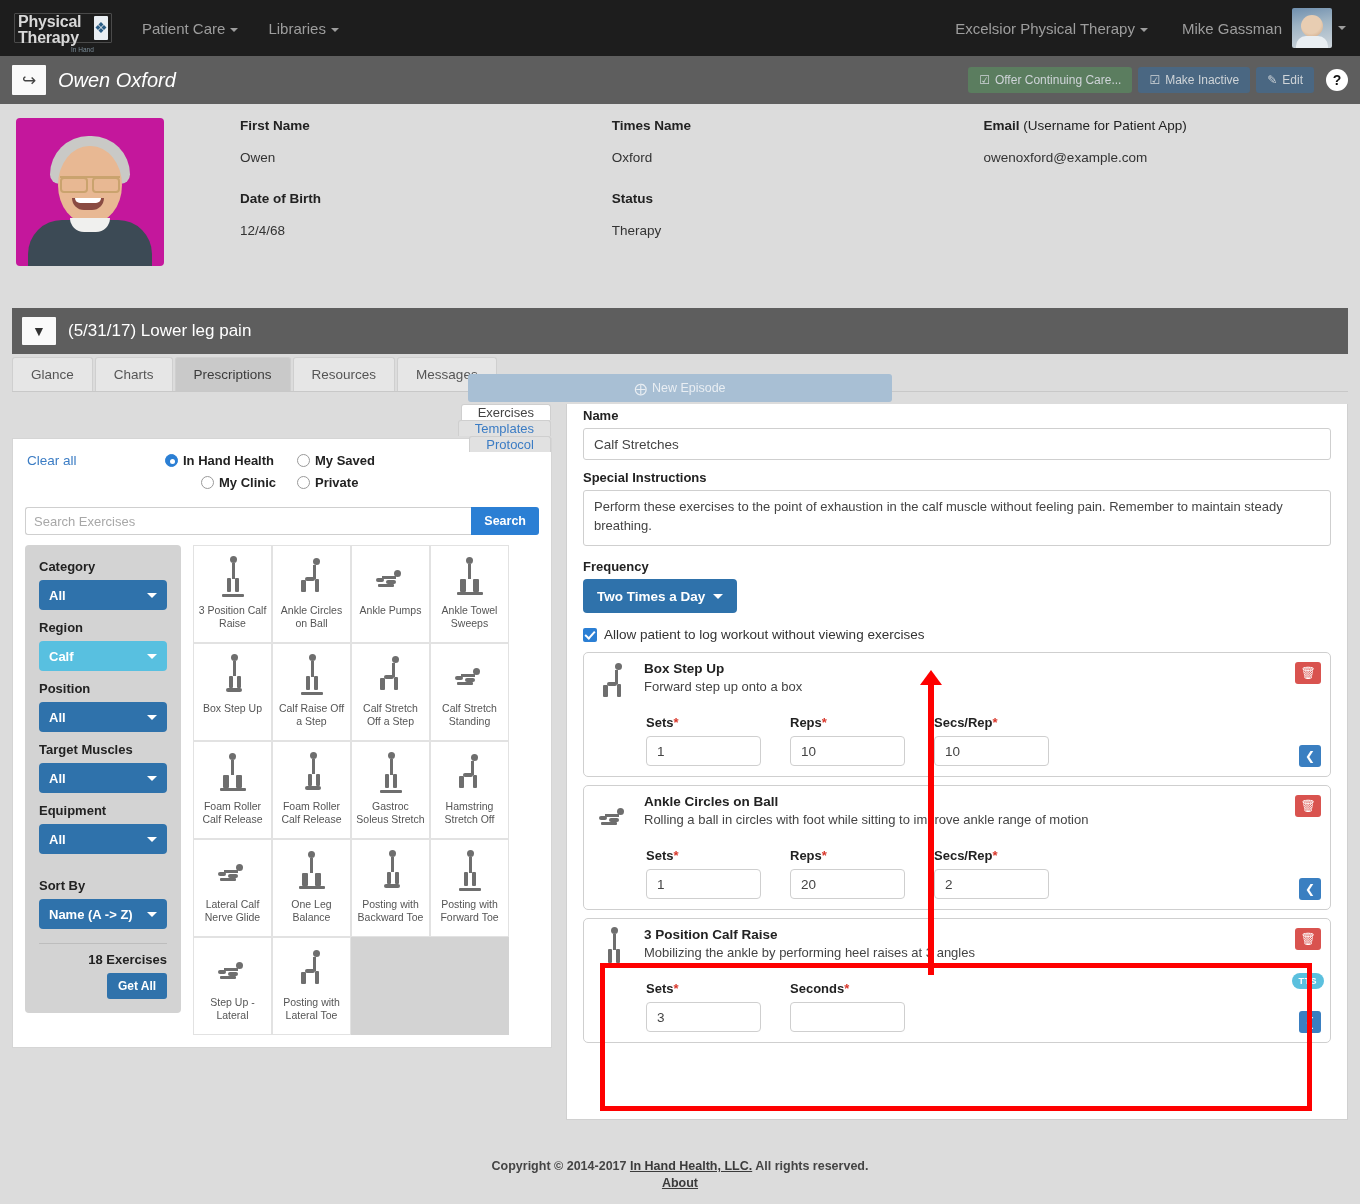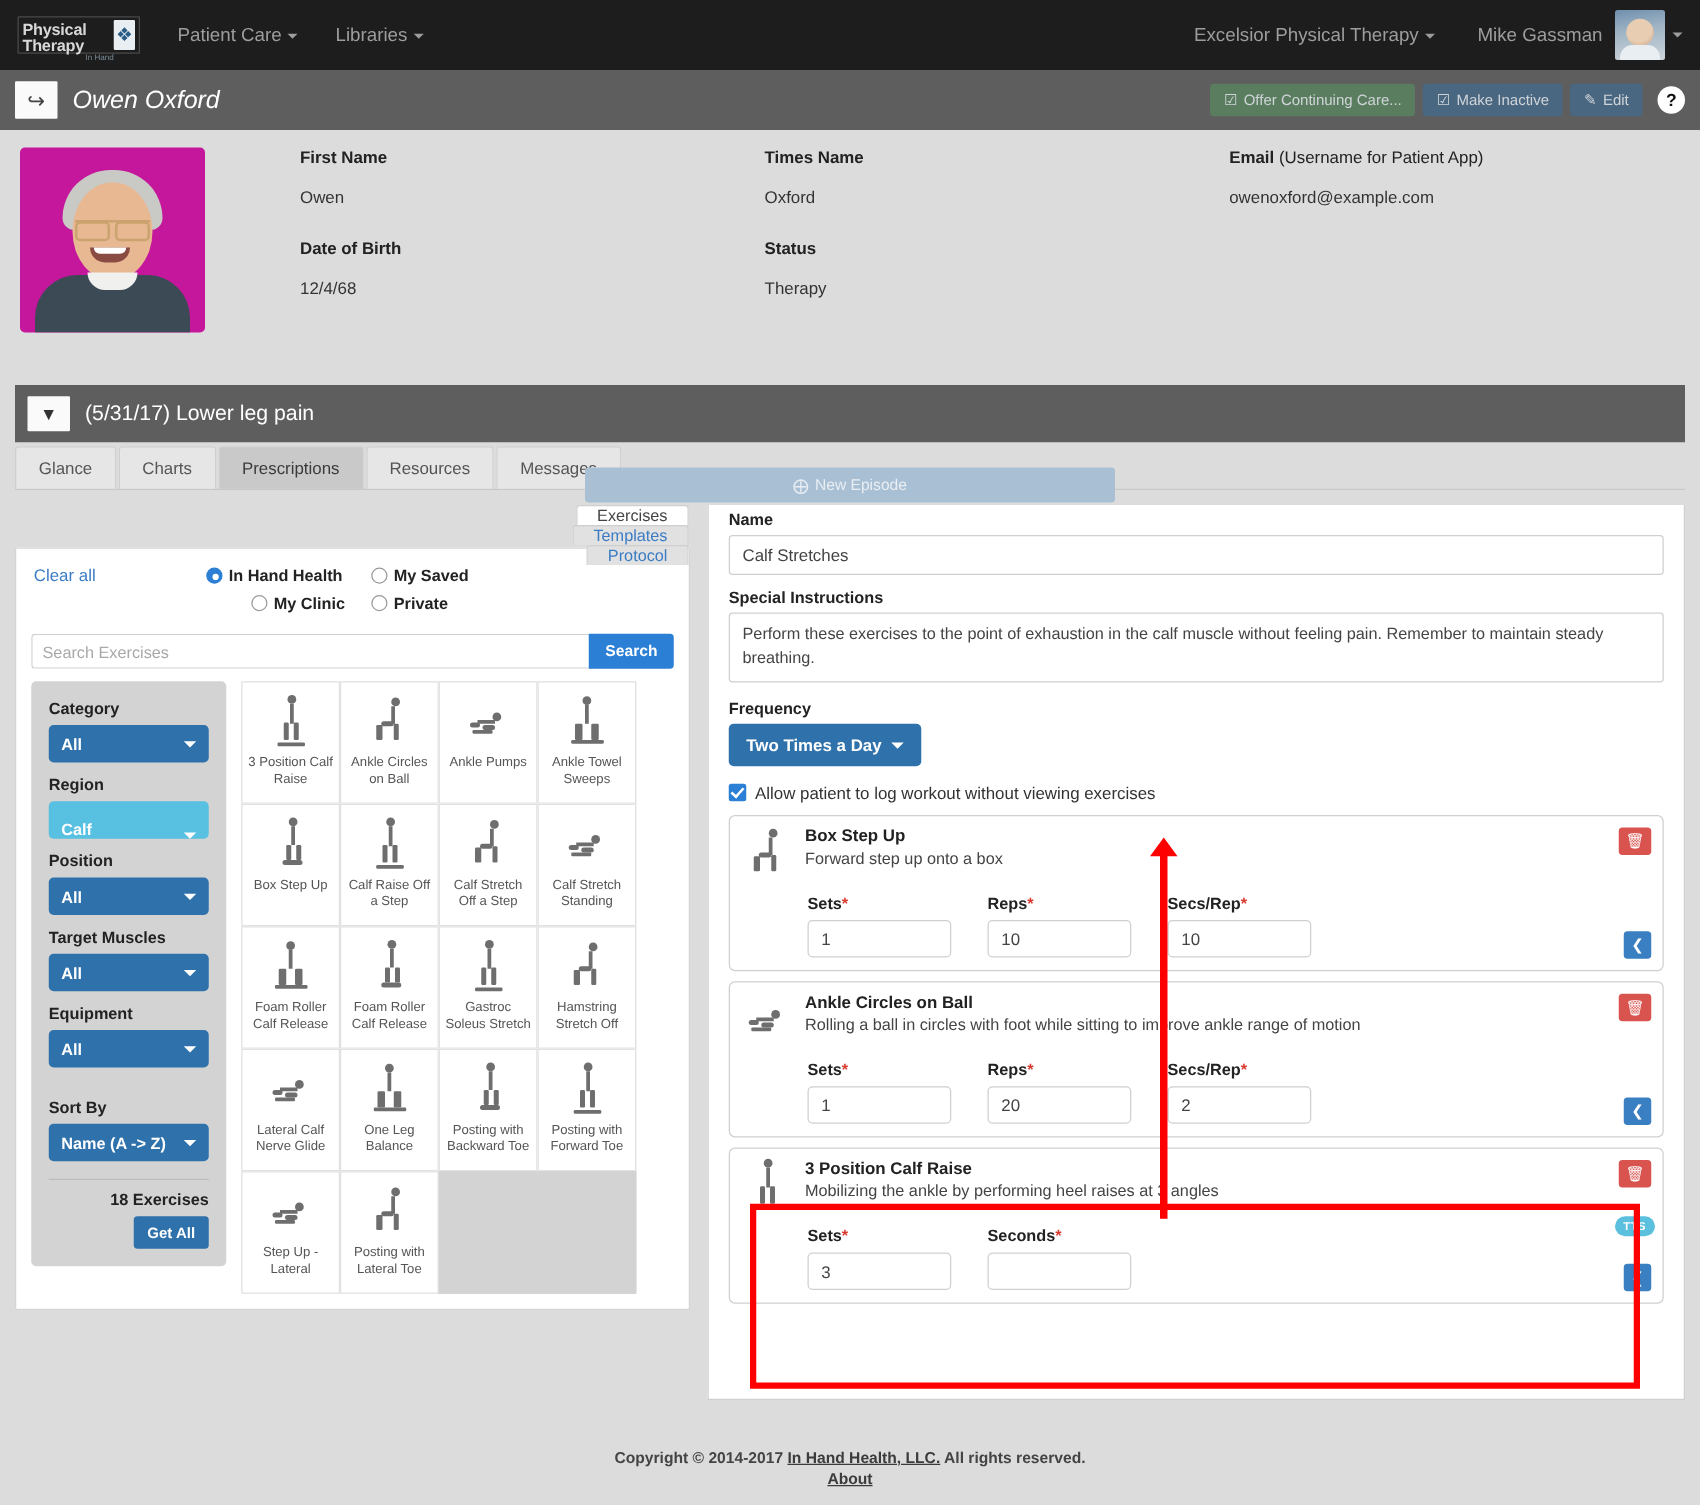--- a/index.html
+++ b/index.html
@@ -18,21 +18,21 @@
   .topnav{
     height:56px; background:#1d1d1d; display:flex; align-items:center;
     padding:0 14px; position:relative;
   }
   .logo{
     width:98px;height:30px;border:1px solid #4a4a4a;background:#1d1d1d;
     display:flex;align-items:center;justify-content:space-between;
     padding:2px 3px;border-radius:1px;
   }
   .logo-txt{display:flex;flex-direction:column;align-items:flex-end;line-height:1;}
-  .logo-txt .l1{color:#d8d8d8;font-size:13px;font-weight:600;letter-spacing:-.2px;margin-top:12px;}
+  .logo-txt .l1{color:#d8d8d8;font-size:16px;font-weight:600;letter-spacing:-.2px;margin-top:12px;}
   .logo-txt .l2{color:#7a8b96;font-size:6.5px;margin-top:1px;}
   .logo-mark{
     width:24px;height:24px;background:#e9eef3;border-radius:1px;
     display:flex;align-items:center;justify-content:center;color:#2a5d86;font-size:15px;
   }
   .navlink{
     color:#9d9d9d;font-size:15px;margin-left:30px;cursor:pointer;white-space:nowrap;
   }
   .navlink .caret{
     display:inline-block;border-left:4px solid transparent;border-right:4px solid transparent;
@@ -173,21 +173,21 @@
 
   .lists{display:flex;gap:12px;}
   .sidefilters{
     width:156px;background:#d3d3d3;border-radius:4px;padding:10px 14px 14px;align-self:flex-start;
   }
   .f-lbl{font-weight:bold;font-size:13px;color:#222;margin:4px 0 6px;}
   .f-sel{
     height:30px;background:#2f72ab;color:#fff;border-radius:4px;display:flex;align-items:center;
     padding:0 10px;font-size:13px;font-weight:bold;cursor:pointer;margin-bottom:10px;position:relative;
   }
-  .f-sel.light{background:#58c0e0;align-items:flex-end;}
+  .f-sel.light{background:#58c0e0;}
   .f-sel .cv{
     position:absolute;right:10px;border-left:5px solid transparent;border-right:5px solid transparent;
     border-top:5px solid #fff;
   }
   .hr{border-top:1px solid #bdbdbd;margin:14px 0 8px;}
   .count{font-weight:bold;font-size:13px;color:#222;text-align:right;}
   .getall{
     margin-top:6px;margin-left:auto;width:60px;height:26px;background:#2f72ab;color:#fff;border:none;
     border-radius:3px;font-size:12px;font-weight:bold;cursor:pointer;display:block;font-family:inherit;
   }
@@ -217,21 +217,21 @@
   .f-area{
     width:100%;height:56px;border:1px solid #cfcfcf;border-radius:3px;padding:7px 10px;font-size:13px;
     color:#444;font-family:inherit;outline:none;resize:none;line-height:1.45;background:#fff;
   }
   .freq-btn{
     height:34px;padding:0 14px;background:#2f72ab;color:#fff;border:none;border-radius:4px;
     font-size:13.5px;font-weight:bold;cursor:pointer;display:inline-flex;align-items:center;gap:8px;
     font-family:inherit;
   }
   .freq-btn .cv{border-left:5px solid transparent;border-right:5px solid transparent;border-top:5px solid #fff;}
-  .chk-line{display:flex;align-items:flex-start;margin:14px 0 10px;font-size:13.5px;color:#333;}
+  .chk-line{display:flex;align-items:flex-end;margin:14px 0 10px;font-size:13.5px;color:#333;}
   .chk{
     width:14px;height:14px;border-radius:2px;background:#2b7fd4;margin-right:7px;position:relative;flex:none;
   }
   .chk:after{
     content:"";position:absolute;left:4px;top:1px;width:4px;height:8px;border:solid #fff;border-width:0 2px 2px 0;
     transform:rotate(42deg);
   }
 
   .rx{
     border:1px solid #cfcfcf;border-radius:5px;padding:8px 10px 10px;margin-bottom:8px;position:relative;

